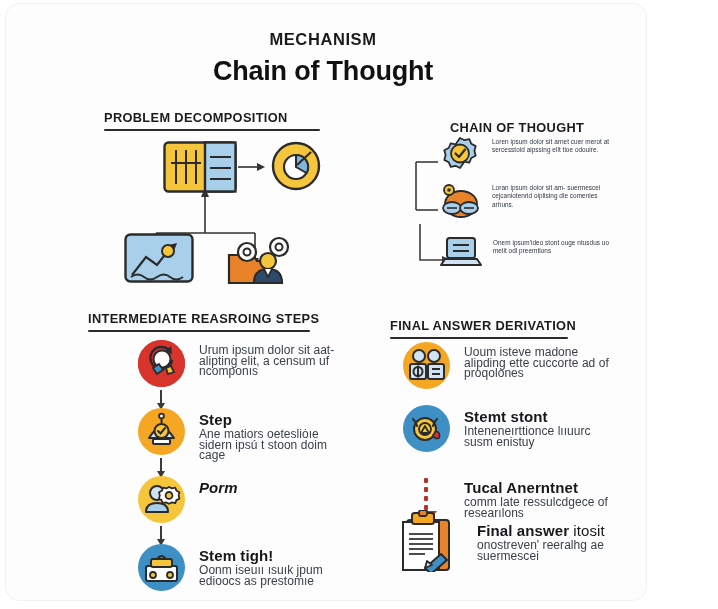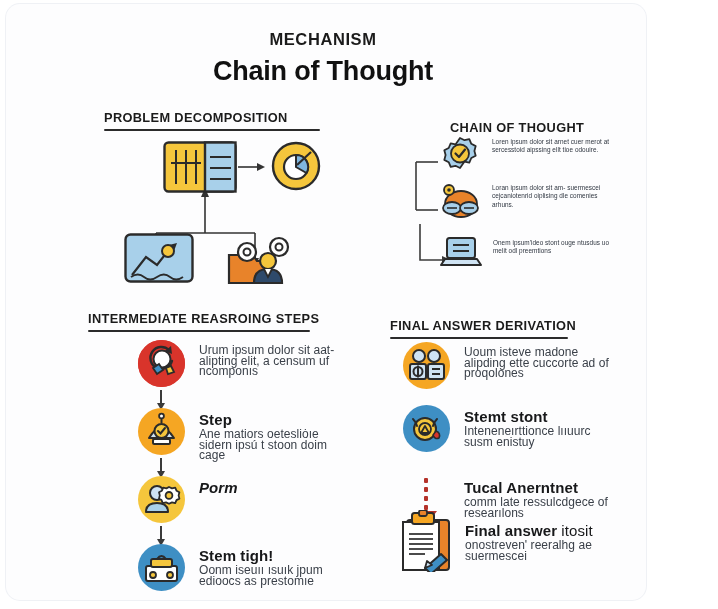--- a/index.html
+++ b/index.html
@@ -368,21 +368,21 @@
           <div class="seg"></div>
           <div class="head"></div>
         </div>
       </div>
       <div class="step-body">
         <div class="step-title">Tucal Anerntnet</div>
         <div class="step-text">comm late ressulcdgece of researılons</div>
       </div>
     </div>
 
-    <div class="step" style="left:-4px;top:168px;">
+    <div class="step" style="left:-4px;top:168px;gap:12px;">
       <div class="step-bullet" style="background:transparent;width:56px;flex:0 0 56px;height:62px;">
         <svg width="56" height="62" viewBox="0 0 56 62">
           <rect x="8" y="10" width="42" height="50" rx="3" fill="#E8832A" stroke="#2b2b2b" stroke-width="2"></rect>
           <path d="M4 12 h36 v48 H4 Z" fill="#ffffff" stroke="#2b2b2b" stroke-width="2"></path>
           <rect x="13" y="3" width="22" height="11" rx="2.5" fill="#F5A623" stroke="#2b2b2b" stroke-width="2"></rect>
           <rect x="20" y="0" width="8" height="6" rx="2" fill="#E8832A" stroke="#2b2b2b" stroke-width="1.8"></rect>
           <line x1="10" y1="24" x2="34" y2="24" stroke="#2b2b2b" stroke-width="1.7"></line>
           <line x1="10" y1="29" x2="34" y2="29" stroke="#2b2b2b" stroke-width="1.7"></line>
           <line x1="10" y1="34" x2="34" y2="34" stroke="#2b2b2b" stroke-width="1.7"></line>
           <line x1="10" y1="39" x2="34" y2="39" stroke="#2b2b2b" stroke-width="1.7"></line>

